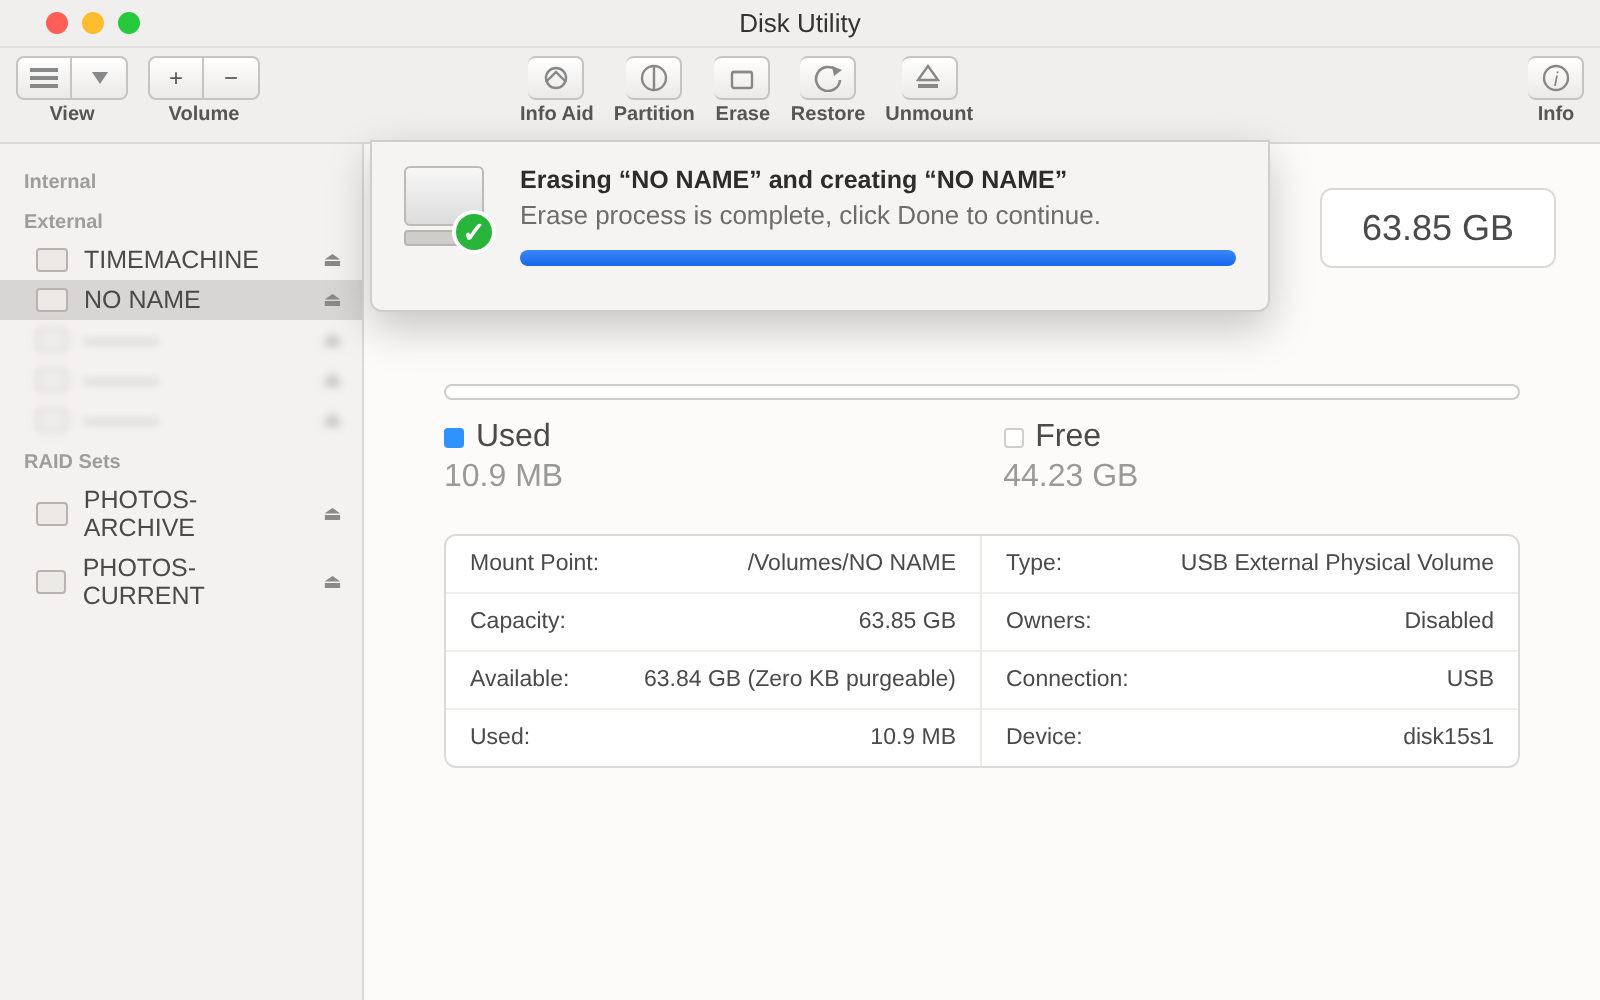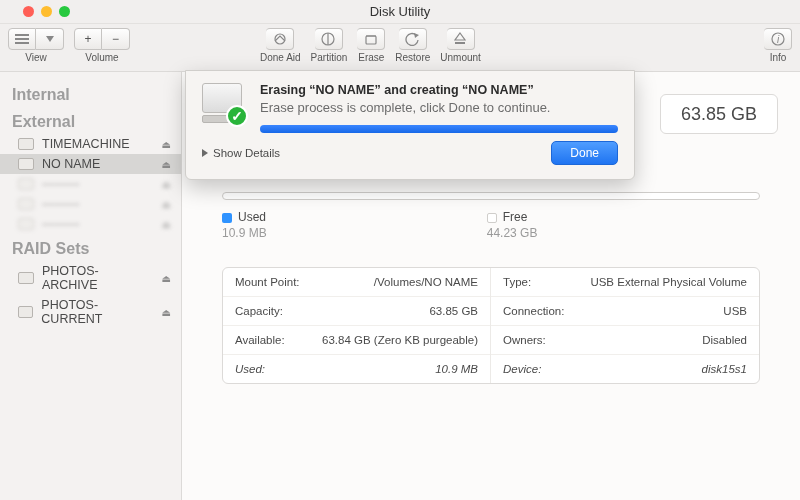--- a/index.html
+++ b/index.html
@@ -10,50 +10,50 @@
   .light { width:11px; height:11px; border-radius:50%; }
   .light.red{background:#ff5f56;} .light.yellow{background:#ffbd2e;} .light.green{background:#27c93f;}
   .titlebar-title { position:absolute; left:0; right:0; text-align:center; font-size:13px; color:#333; pointer-events:none;}
 
   .toolbar { height:48px; background:#f1efee; border-bottom:1px solid #dcdad8; display:flex; align-items:flex-start; padding:4px 8px 0 8px; gap:10px;}
   .tool-group { display:flex; flex-direction:column; align-items:center; font-size:10px; color:#565656;}
   .seg { display:flex; }
   .seg-btn { height:22px; min-width:28px; border:1px solid #c6c4c2; background:linear-gradient(#fefefe,#eceae8); display:flex; align-items:center; justify-content:center; font-size:12px; color:#565656; cursor:pointer;}
   .seg-btn:first-child{border-radius:4px 0 0 4px;} .seg-btn:last-child{border-radius:0 4px 4px 0;border-left:none;}
   .seg-btn.solo{border-radius:4px;}
-  .tool-label{margin-top:2px;}
+  .tool-label{margin-top:2px;font-weight:bold;}
   .toolbar-spacer{flex:1;}
 
   .body { display:flex; height:calc(500px - 24px - 48px); }
 
   .sidebar { width:182px; background:#f4f2f1; border-right:1px solid #dcdad8; font-size:12.5px; color:#4a4a4a; padding-top:8px;}
-  .sb-header{font-size:16px;color:#9d9d9d;font-weight:600;padding:6px 12px 3px 12px;}
+  .sb-header{font-size:10px;color:#9d9d9d;font-weight:600;padding:6px 12px 3px 12px;}
   .sb-item{display:flex;align-items:center;gap:8px;padding:3px 10px 3px 18px;position:relative;cursor:pointer;}
   .sb-item.selected{background:#d7d6d4;}
   .sb-eject{margin-left:auto;color:#8a8a8a;font-size:10px;}
   .disk-glyph{width:16px;height:12px;background:#d9d6d2;border:1px solid #b7b4b0;border-radius:2px;position:relative;}
   .disk-glyph.int::after{content:"";position:absolute;left:2px;top:2px;width:10px;height:6px;background:#c3c0bc;border-radius:1px;}
   .disk-glyph.ext{background:#eceae7;}
   .blurred{filter:blur(2px);opacity:.55;}
 
   .main { flex:1; background:#fcfbfa; position:relative; padding:0; }
 
   .capacity-box { position:absolute; right:22px; top:22px; width:118px; height:40px; border:1px solid #dcdad8; border-radius:6px; display:flex; align-items:center; justify-content:center; font-size:18px; color:#4a4a4a; background:#fff;}
 
   .usage-bar{position:absolute;left:40px;right:40px;top:120px;height:8px;border:1px solid #cfcdca;border-radius:4px;background:#fff;}
-  .usage{position:absolute;left:40px;top:138px;display:flex;gap:220px;font-size:12px;color:#4a4a4a;justify-content:center;}
+  .usage{position:absolute;left:40px;top:138px;display:flex;gap:220px;font-size:16px;color:#4a4a4a;justify-content:center;}
   .usage-col .swatch{display:inline-block;width:10px;height:10px;border-radius:2px;margin-right:6px;vertical-align:middle;}
   .swatch.used{background:#2f93ff;} .swatch.free{background:#fff;border:1px solid #d0cecb;}
   .usage-col .sub{color:#9a9a9a;margin-top:2px;}
 
   .detail-box{position:absolute;left:40px;right:40px;top:195px;border:1px solid #dcdad8;border-radius:6px;background:#fff;display:grid;grid-template-columns:1fr 1fr;}
   .detail-col{display:flex;flex-direction:column;}
   .detail-col:first-child{border-right:1px solid #eceae7;}
   .drow{display:flex;justify-content:space-between;padding:8px 12px;font-size:11.5px;color:#4a4a4a;border-bottom:1px solid #f1efec;gap:32px;}
-  .drow:last-child{border-bottom:none;font-style:italic;}
+  .drow:last-child{border-bottom:none;}
   .drow .k{color:#4a4a4a;} .drow .v{color:#4a4a4a;}
 
   
   .sheet{position:absolute;left:185px;top:70px;width:450px;background:#f6f4f2;border:1px solid #d0cecb;border-radius:0 0 6px 6px;box-shadow:0 8px 22px rgba(0,0,0,.22);padding:12px 16px 14px 16px;}
   .sheet-top{display:flex;gap:14px;align-items:flex-start;}
   .hdd-ico{width:44px;height:42px;position:relative;}
   .hdd-body{width:40px;height:30px;background:linear-gradient(#f7f7f7,#dcdcdc);border:1px solid #bcbab7;border-radius:3px;}
   .hdd-base{width:44px;height:8px;background:#cfcdca;border:1px solid #b7b5b2;border-radius:2px;margin-top:2px;}
   .check{position:absolute;right:-2px;bottom:-2px;width:22px;height:22px;border-radius:50%;background:#29b43a;border:2px solid #fff;display:flex;align-items:center;justify-content:center;color:#fff;font-size:14px;font-weight:700;}
   .sheet-title{font-size:12.5px;font-weight:600;color:#2c2c2c;}
@@ -109,21 +109,21 @@
 
   <div class="tool-group">
     <div class="seg">
         <div class="seg-btn solo">
           <svg width="16" height="14">
             <circle cx="8" cy="7" r="5" fill="none" stroke="#888" stroke-width="1.2"></circle>
             <path d="M3 9 L8 4 L13 9" fill="none" stroke="#888" stroke-width="1.2"></path>
           </svg>
         </div>
       </div>
-    <div class="tool-label">Done Aid</div>
+    <div class="tool-label">Info Aid</div>
   </div>
   <div class="tool-group">
     <div class="seg">
         <div class="seg-btn solo">
           <svg width="14" height="14">
             <circle cx="7" cy="7" r="6" fill="none" stroke="#888" stroke-width="1.2"></circle>
             <line x1="7" y1="1" x2="7" y2="13" stroke="#888" stroke-width="1.2"></line>
           </svg>
         </div>
       </div>
@@ -255,26 +255,26 @@
             <span class="k">Used:</span>
             <span class="v">10.9 MB</span>
           </div>
       </div>
       <div class="detail-col">
         <div class="drow">
             <span class="k">Type:</span>
             <span class="v">USB External Physical Volume</span>
           </div>
         <div class="drow">
+            <span class="k">Owners:</span>
+            <span class="v">Disabled</span>
+          </div>
+        <div class="drow">
             <span class="k">Connection:</span>
             <span class="v">USB</span>
-          </div>
-        <div class="drow">
-            <span class="k">Owners:</span>
-            <span class="v">Disabled</span>
           </div>
         <div class="drow">
             <span class="k">Device:</span>
             <span class="v">disk15s1</span>
           </div>
       </div>
     </div>
   </div>
 </div>
 
@@ -284,20 +284,13 @@
       <div class="hdd-body"></div>
       <div class="hdd-base"></div>
       <div class="check">✓</div>
     </div>
     <div style="flex:1">
       <div class="sheet-title">Erasing “NO NAME” and creating “NO NAME”</div>
       <div class="sheet-sub">Erase process is complete, click Done to continue.</div>
       <div class="prog"></div>
     </div>
   </div>
-  <div class="sheet-bottom">
-    <div class="disclose">
-      <span class="tri"></span>
-      <span>Show Details</span>
-    </div>
-    <button class="done-btn">Done</button>
-  </div>
 </div>
 
 </body></html>

